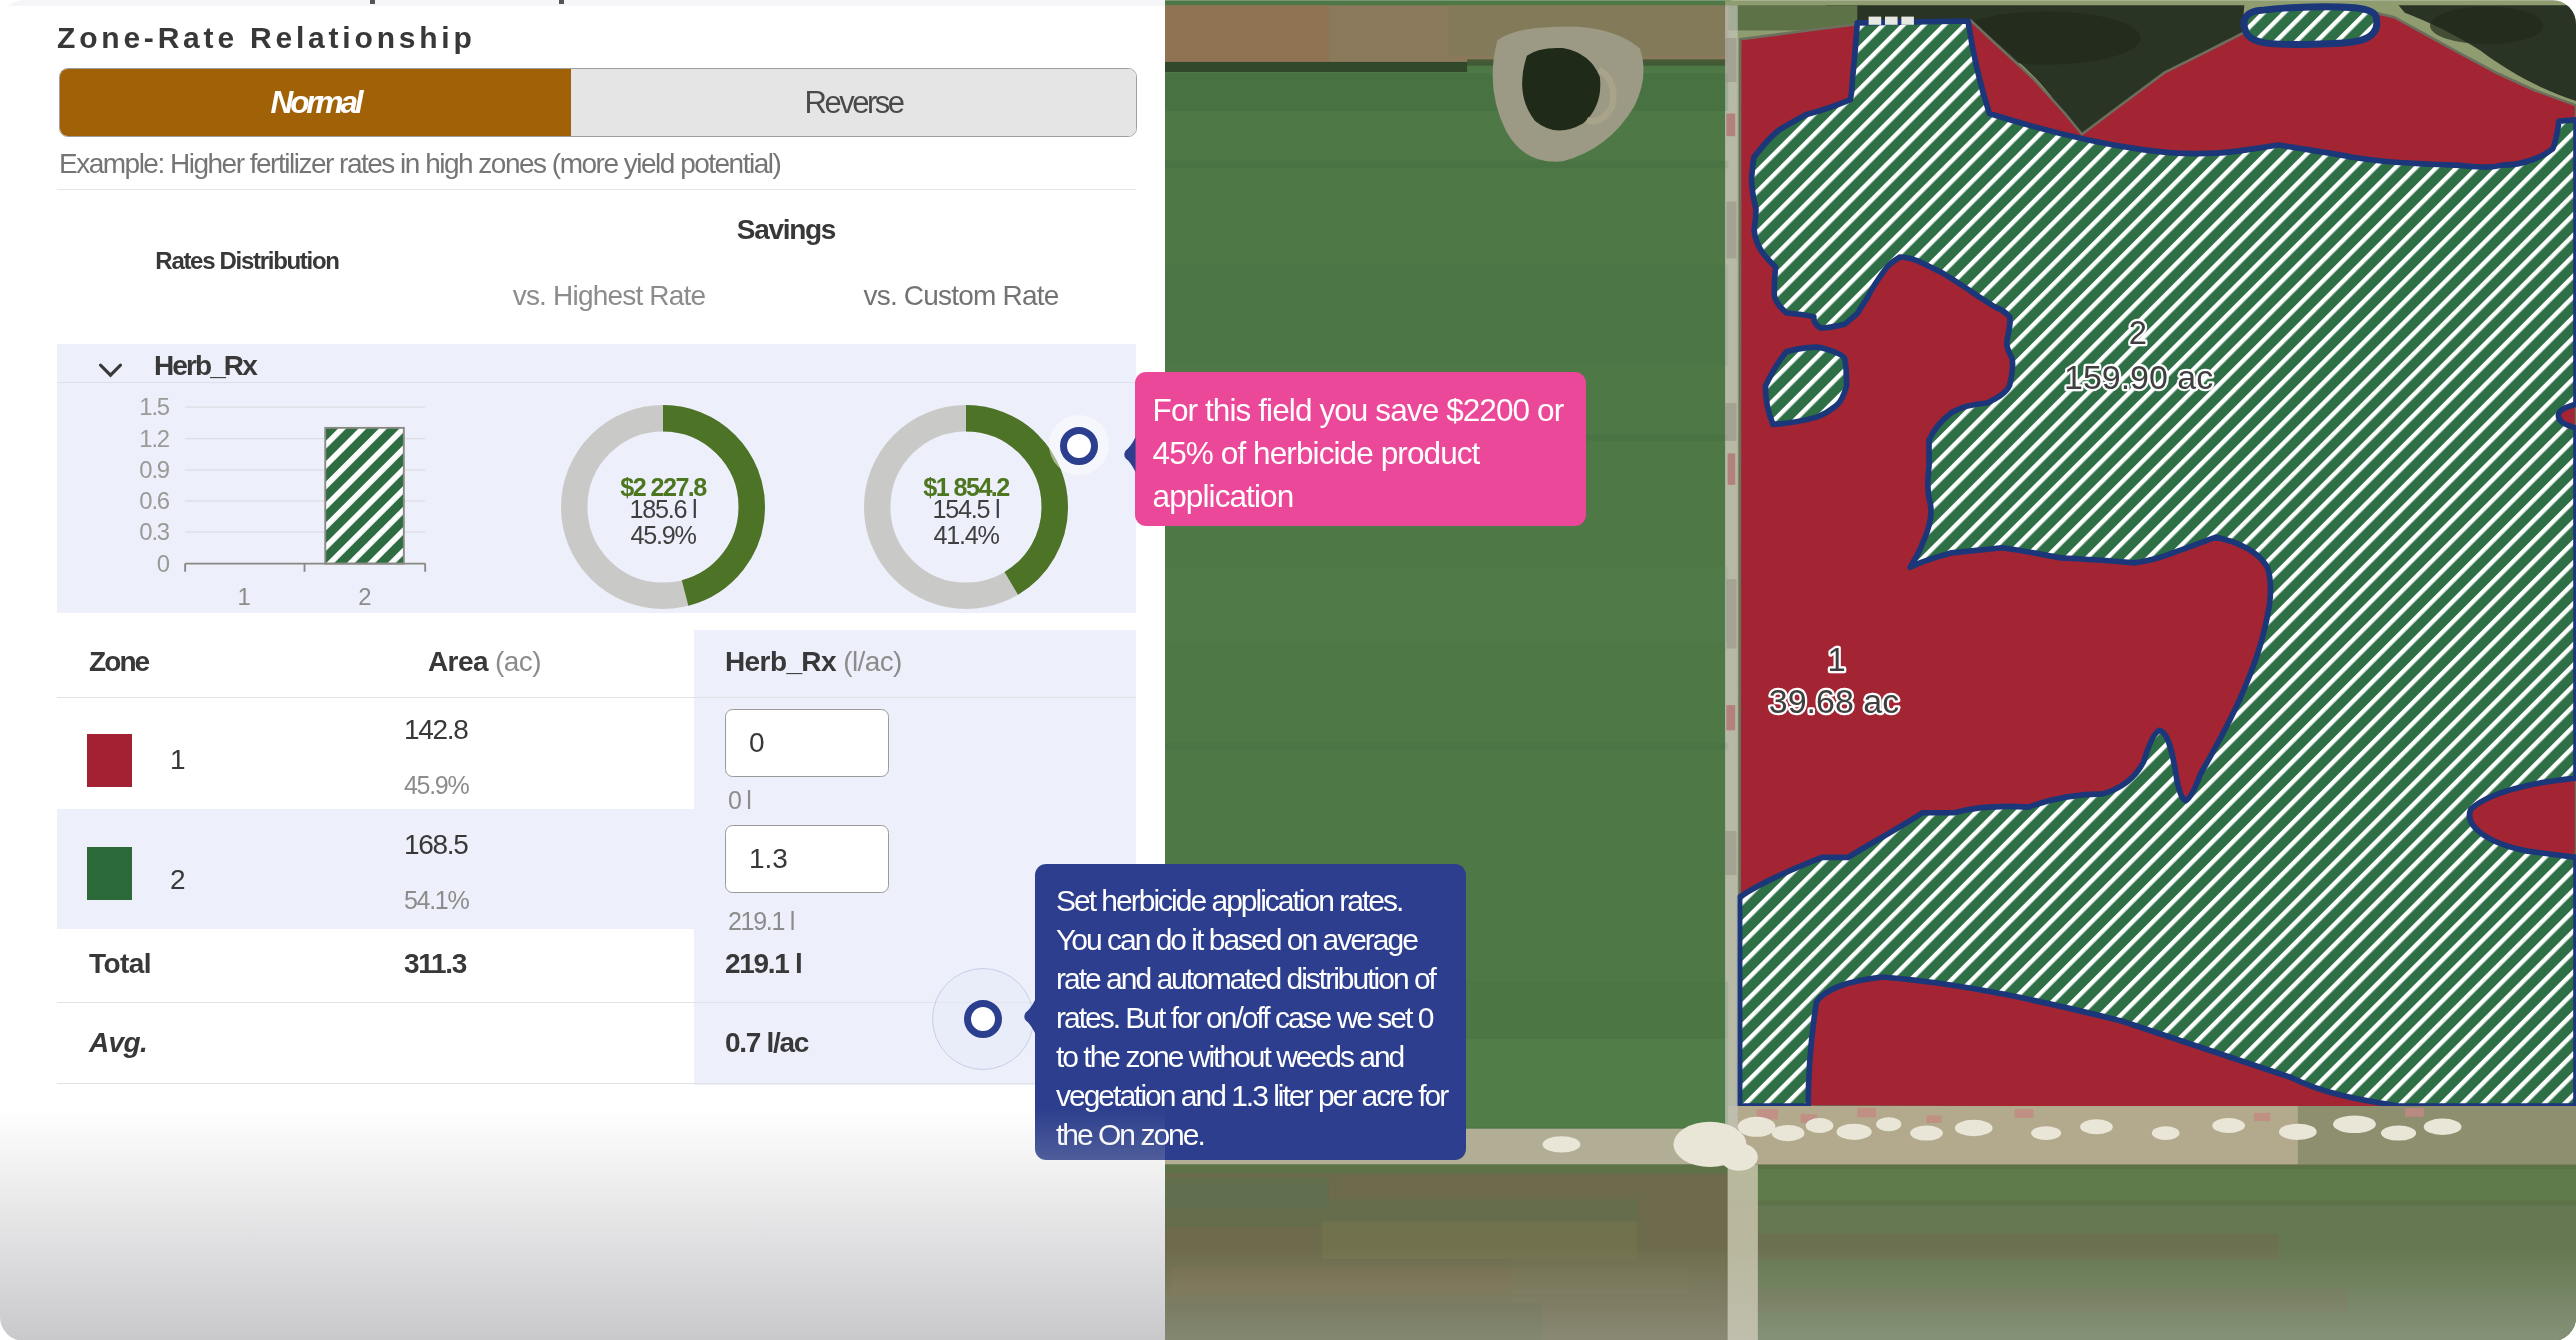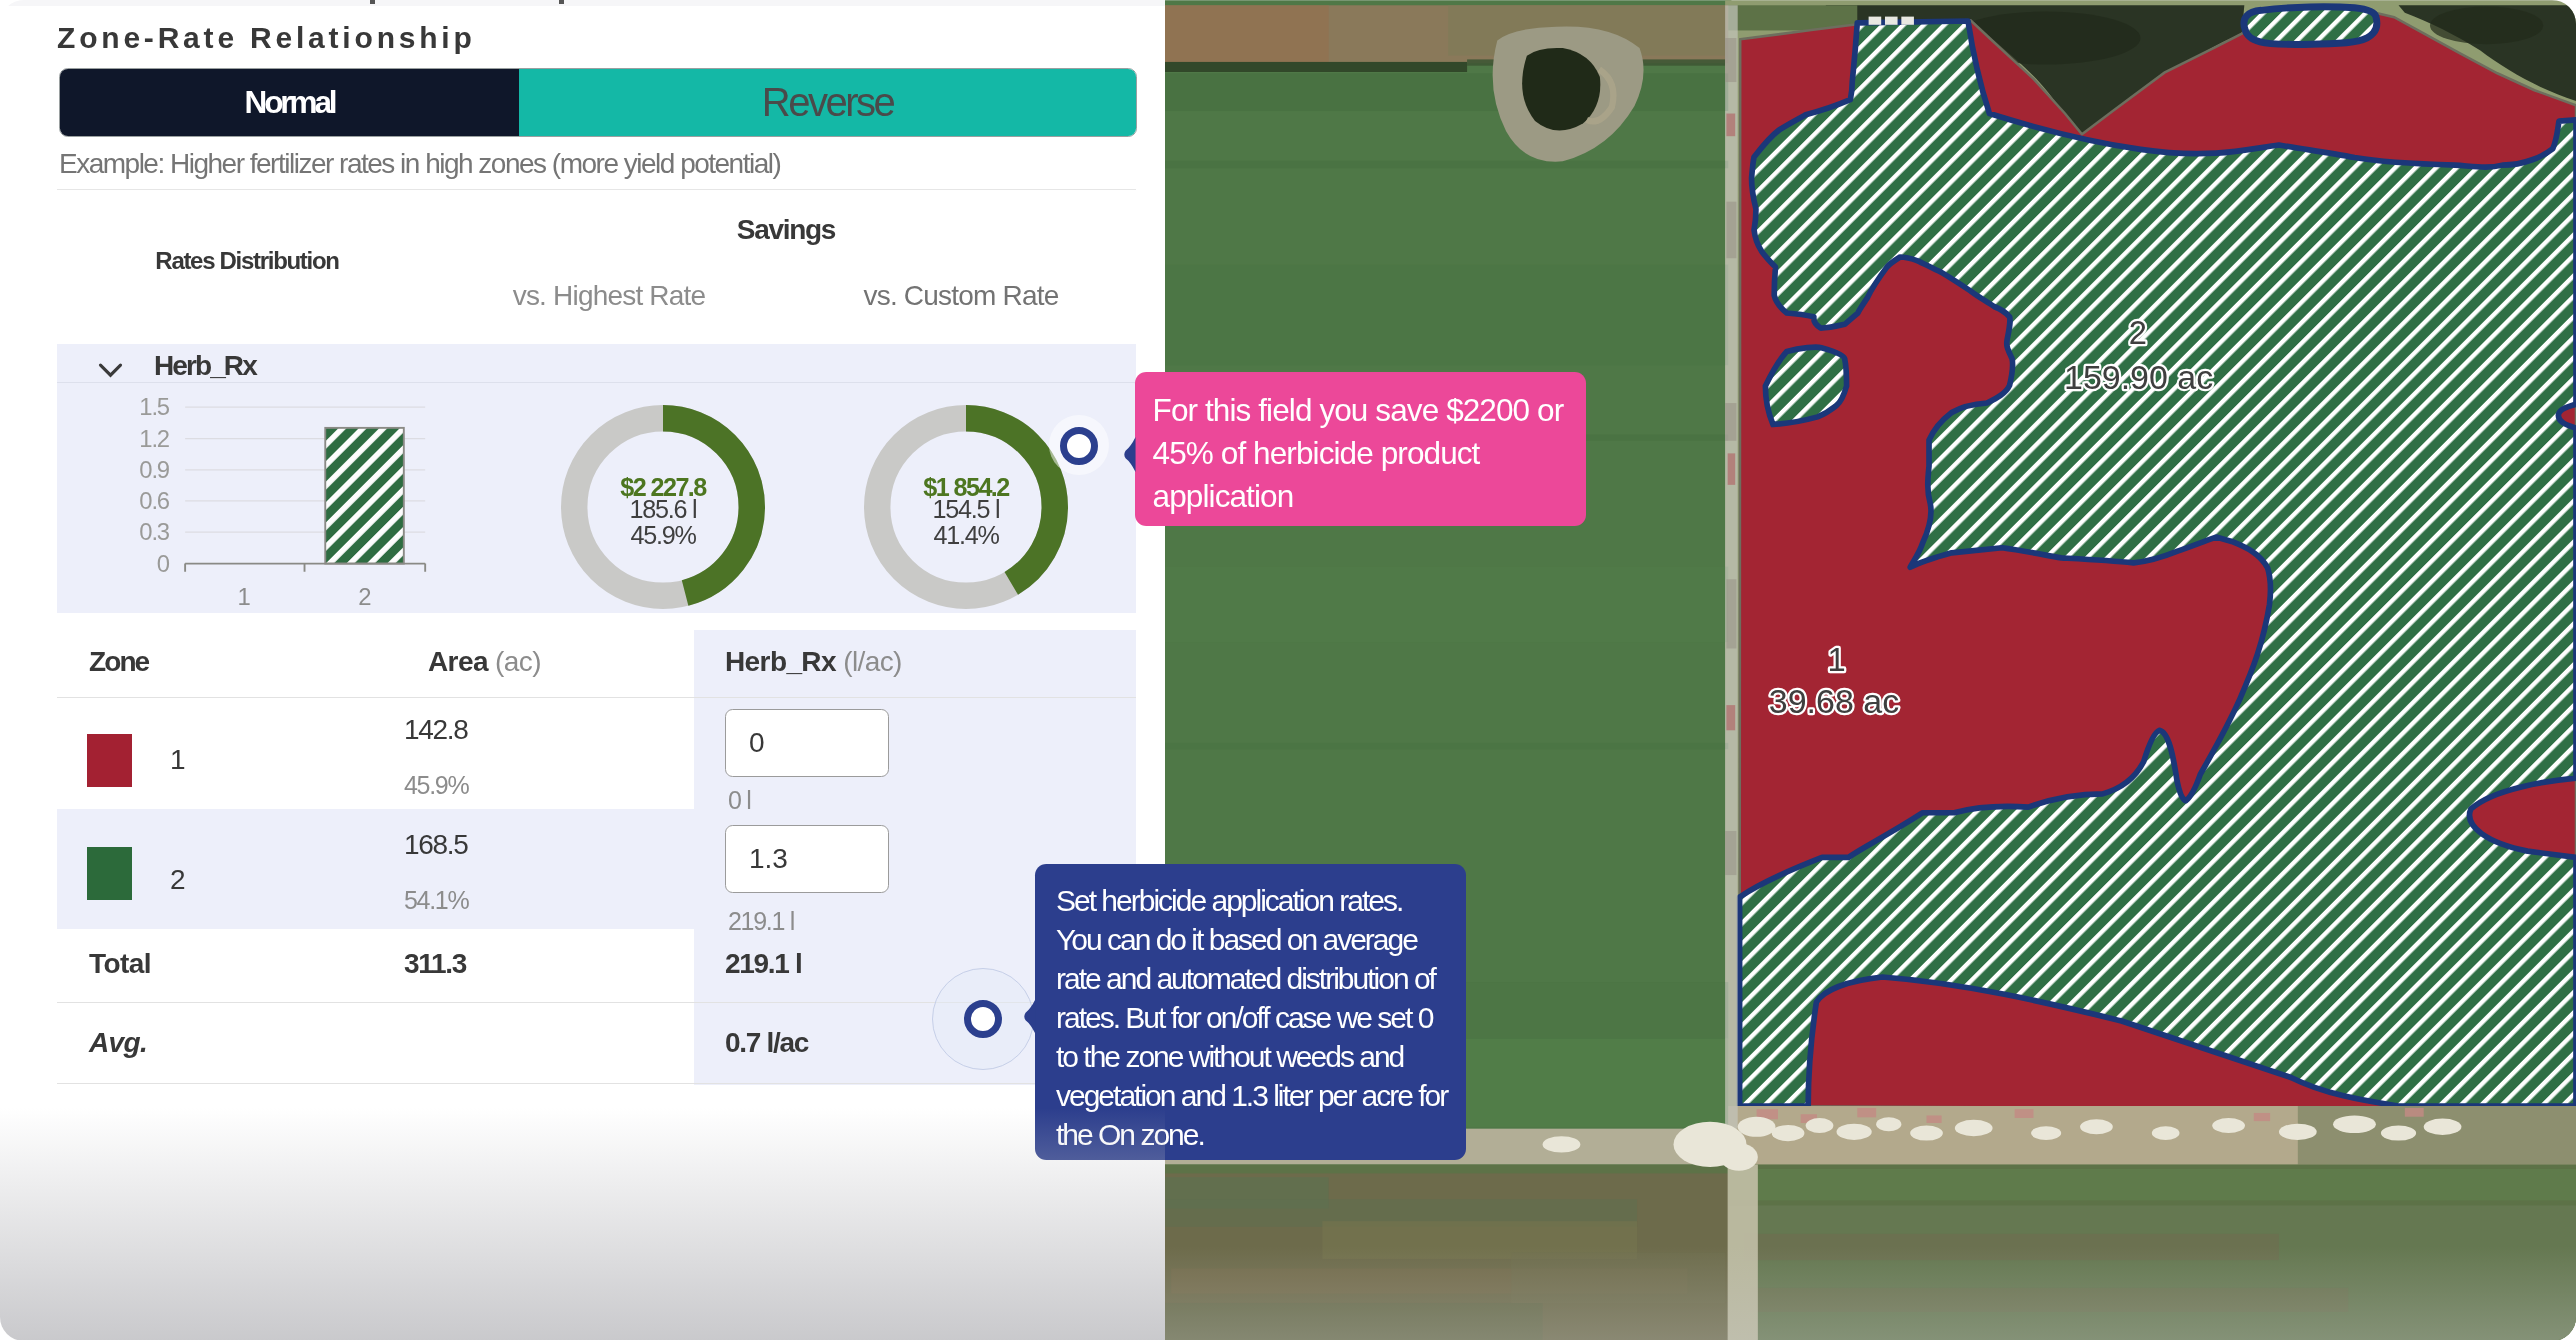--- a/index.html
+++ b/index.html
@@ -14,22 +14,22 @@
 
   <div class="abs" id="panel" style="left:0;top:0;width:1165px;height:1341px;background:#ffffff;"></div>
 
   <div class="abs" style="left:0;top:0;width:2576px;height:5.7px;background:#f6f6f8;"></div>
   <div class="abs" style="left:370px;top:0;width:5px;height:4.4px;background:#555;"></div>
   <div class="abs" style="left:559px;top:0;width:5px;height:4.4px;background:#555;"></div>
 
   <div class="abs" style="left:57px;top:21.4px;font-size:30px;font-weight:bold;color:#383838;letter-spacing:3.8px;">Zone-Rate Relationship</div>
 
   <div class="abs" style="left:59px;top:68px;width:1078px;height:69px;border:1.3px solid #9aa0a0;border-radius:8.8px;overflow:hidden;display:flex;">
-    <div style="width:459px;height:100%;background:#0f172a;color:#fff;font-weight:bold;font-size:31.5px;letter-spacing:-3.1px;display:flex;align-items:center;justify-content:center;">Normal</div>
-    <div style="flex:1;height:100%;background:#14b8a6;color:#4a4a4a;font-size:40px;letter-spacing:-2.5px;display:flex;align-items:center;justify-content:center;">Reverse</div>
+    <div style="width:511px;height:100%;background:#a16207;color:#fff;font-weight:bold;font-size:31.5px;letter-spacing:-3.1px;display:flex;align-items:center;justify-content:center;font-style:italic;">Normal</div>
+    <div style="flex:1;height:100%;background:#e5e5e5;color:#4a4a4a;font-size:31px;letter-spacing:-2.5px;display:flex;align-items:center;justify-content:center;">Reverse</div>
   </div>
 
   <div class="abs" style="left:59px;top:148px;font-size:28px;color:#757575;letter-spacing:-1.5px;">Example: Higher fertilizer rates in high zones (more yield potential)</div>
 
   <div class="abs" style="left:57px;top:189px;width:1079px;height:1.3px;background:#e6e6e6;"></div>
 
   <div class="abs" style="left:660px;top:214px;width:252px;text-align:center;font-size:28px;font-weight:bold;color:#383838;letter-spacing:-1.3px;">Savings</div>
   <div class="abs" style="left:121px;top:247px;width:252px;text-align:center;font-size:24px;font-weight:bold;color:#383838;letter-spacing:-1.3px;">Rates Distribution</div>
   <div class="abs" style="left:483px;top:280px;width:252px;text-align:center;font-size:28px;color:#8c8c8c;letter-spacing:-0.8px;">vs. Highest Rate</div>
   <div class="abs" style="left:835px;top:280px;width:252px;text-align:center;font-size:28px;color:#737373;letter-spacing:-0.8px;">vs. Custom Rate</div>

